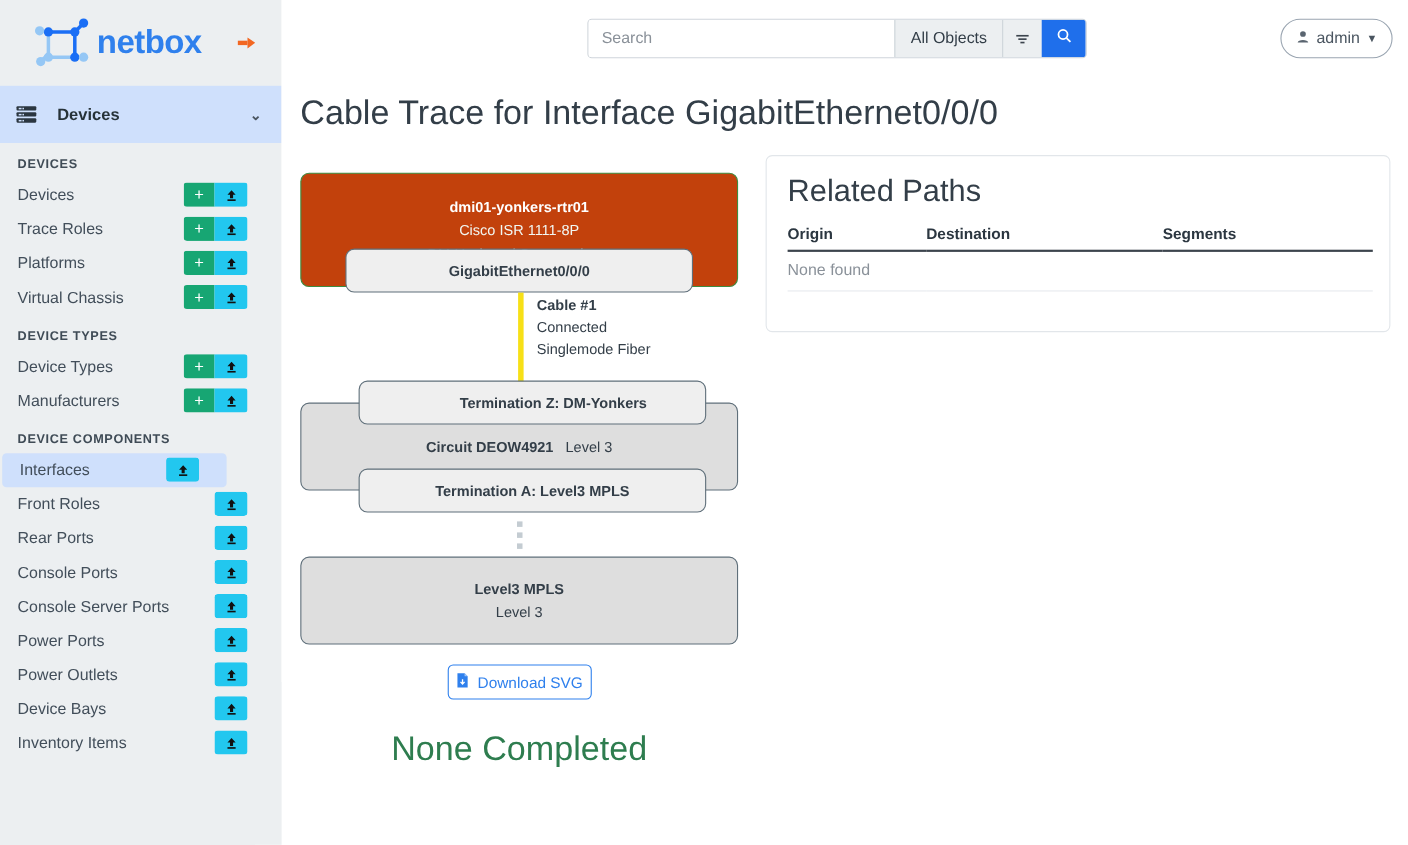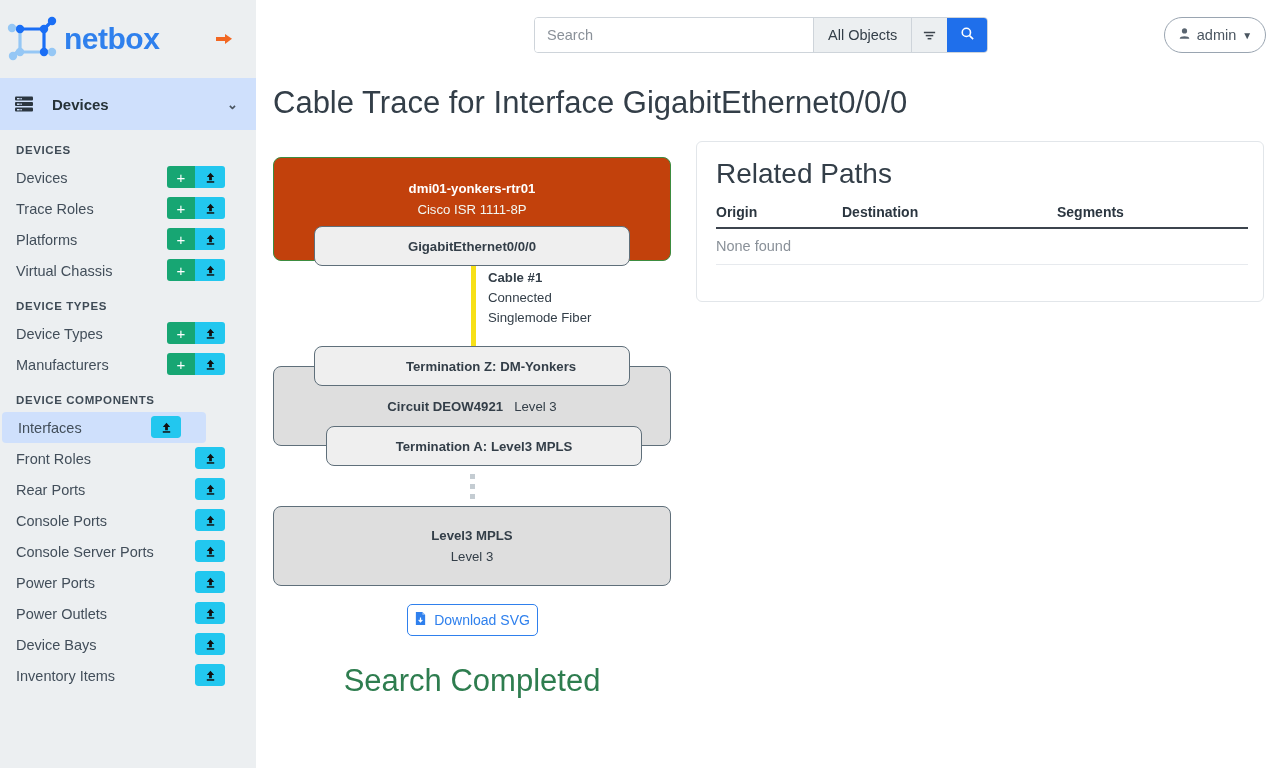--- a/index.html
+++ b/index.html
@@ -15,21 +15,21 @@
   
   #sidebar {
     position: absolute; left: 0; top: 0;
     width: 256px; height: 768px;
     background: #eceff1;
     overflow: hidden;
   }
   #brand {
     height: 78px;
     display: flex; align-items: center;
-    padding: 0 14px 0 4px;
+    padding: 0 14px 0 28px;
     position: relative;
   }
   #logo-mark { width: 56px; height: 46px; flex: none; }
   #logo-word {
     font-size: 30px; font-weight: 700; color: #2f80ed;
     letter-spacing: -0.5px; margin-left: 4px; line-height: 1;
   }
   #pin-icon { position: absolute; right: 24px; top: 32px; }
 
   .nav-group {
@@ -506,21 +506,21 @@
     <div class="cable-seg">
       <div class="cable-line"></div>
       <div class="cable-text">
         <div class="cl1">Cable #1</div>
         <div>Connected</div>
         <div>Singlemode Fiber</div>
       </div>
     </div>
 
     <div class="circuit-stack" style="height:120px;">
-      <div class="node term-box term-top" style="margin-left:0;padding-left:38px;">
+      <div class="node term-box term-top" style="margin-left:12px;padding-left:38px;">
         <span class="t1">Termination Z: DM-Yonkers</span>
       </div>
       <div class="node circuit-box">
         <div class="t1">Circuit DEOW4921</div>
         <div class="t2">Level 3</div>
       </div>
       <div class="node term-box term-bot" style="margin-left:12px;">
         <span class="t1">Termination A: Level3 MPLS</span>
       </div>
     </div>
@@ -540,21 +540,21 @@
       <span>
         <svg viewBox="0 0 14 16" width="13" height="15">
           <path d="M2 1 H9 L12 4 V15 H2 Z" fill="#2f80ed"></path>
           <path d="M9 1 V4 H12 Z" fill="#9ec4f7"></path>
           <path d="M7 7 V11 M5 9.5 L7 11.6 L9 9.5" stroke="#fff" stroke-width="1.3" fill="none"></path>
         </svg>
       </span>
       <span>Download SVG</span>
     </div>
 
-    <div id="trace-done">Search Completed</div>
+    <div id="trace-done">None Completed</div>
   </div>
 
   <div id="paths-card">
     <div id="paths-title">Related Paths</div>
     <table id="paths-table">
       <thead>
         <tr>
           <th class="col-o">Origin</th>
           <th class="col-d">Destination</th>
           <th>Segments</th>

